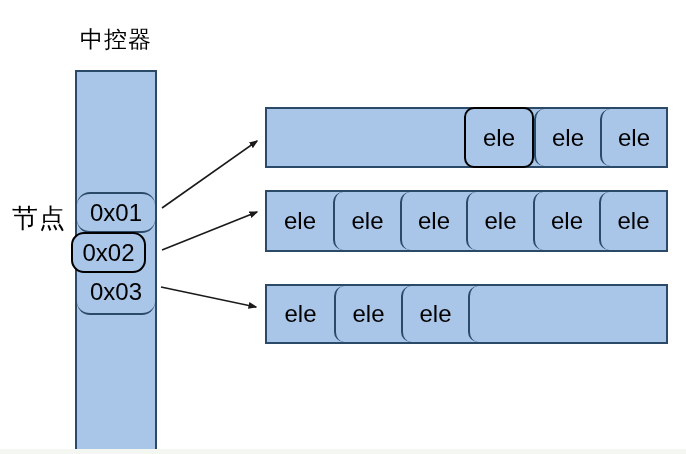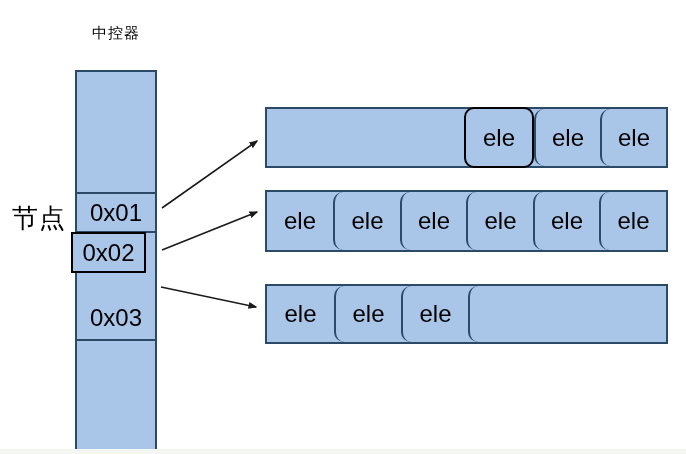--- a/index.html
+++ b/index.html
@@ -6,21 +6,21 @@
   #canvas{
     position:relative;
     width:686px;height:454px;
     overflow:hidden;
     background:var(--background,#fff);
     font-family:"Liberation Sans","DejaVu Sans",sans-serif;
     color:var(--text,#000);
   }
   .title{
     position:absolute;
-    font-size:15px;
+    font-size:23px;
     letter-spacing:1px;
     color:var(--text,#000);
     white-space:nowrap;
   }
   #title-controller{left:75px;top:24px;width:82px;text-align:center;}
   #title-buffer{left:388px;top:24px;}
   #label-node{left:12px;top:201px;font-size:26px;}
 
   
   #controller{
@@ -29,29 +29,30 @@
     background:var(--cell-fill,#a9c5e8);
     border:2px solid var(--cell-border,#2b4a68);
     border-bottom:none;
     box-sizing:border-box;
   }
   .ctrl-seg{
     position:absolute;left:0;right:0;
     box-sizing:border-box;
     display:flex;align-items:center;justify-content:center;
     font-size:24px;
+    border-radius:13px;
   }
   #ctrl-seg-0x01{top:120px;height:41px;border-top:2px solid var(--cell-border,#2b4a68);border-bottom:2px solid var(--cell-border,#2b4a68);}
   #ctrl-seg-0x02{
     left:-6px;right:auto;width:75px;top:160px;height:41px;
     background:var(--cell-fill,#a9c5e8);
     border:2.5px solid var(--highlight-border,#000);
     z-index:2;
   }
-  #ctrl-seg-0x03{top:199px;height:44px;border-bottom:2px solid var(--cell-border,#2b4a68);margin-top:26px;}
+  #ctrl-seg-0x03{top:199px;height:44px;border-bottom:2px solid var(--cell-border,#2b4a68);}
 
   
   .row{
     position:absolute;
     background:var(--cell-fill,#a9c5e8);
     border:2px solid var(--cell-border,#2b4a68);
     box-sizing:border-box;
   }
   #row-1{left:265px;top:107px;width:403px;height:61px;}
   #row-2{left:265px;top:190px;width:403px;height:62px;}

